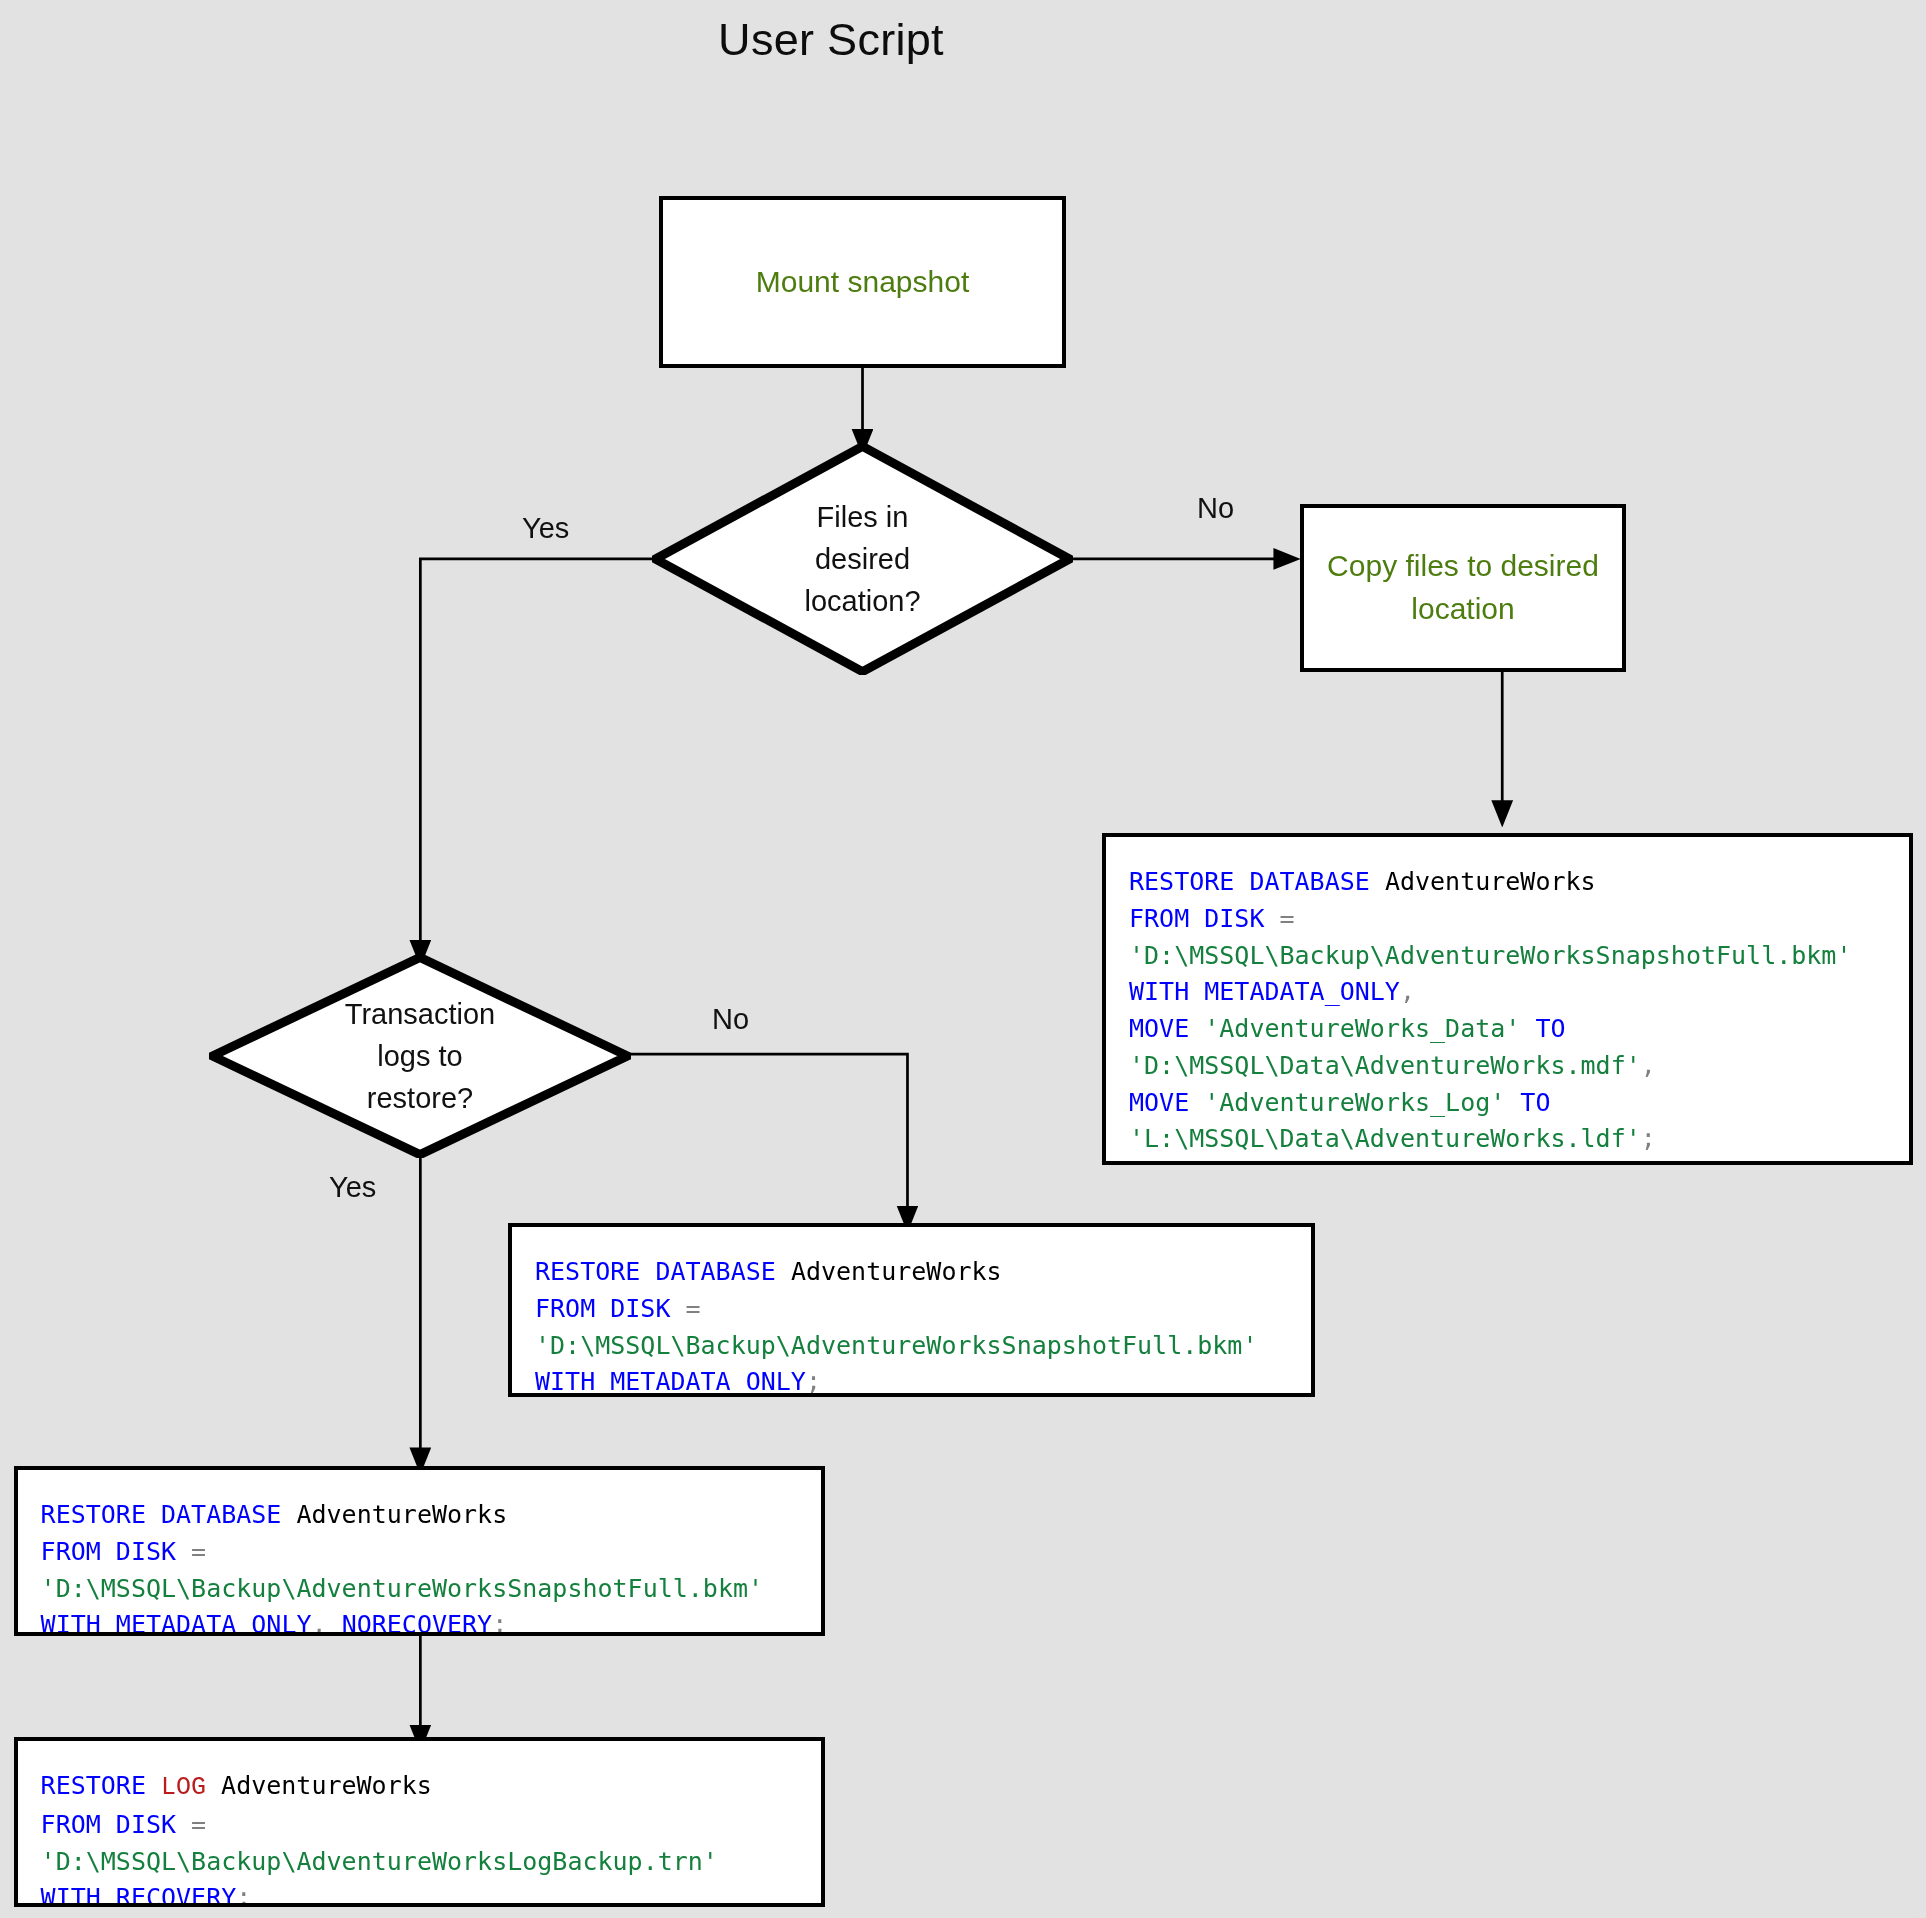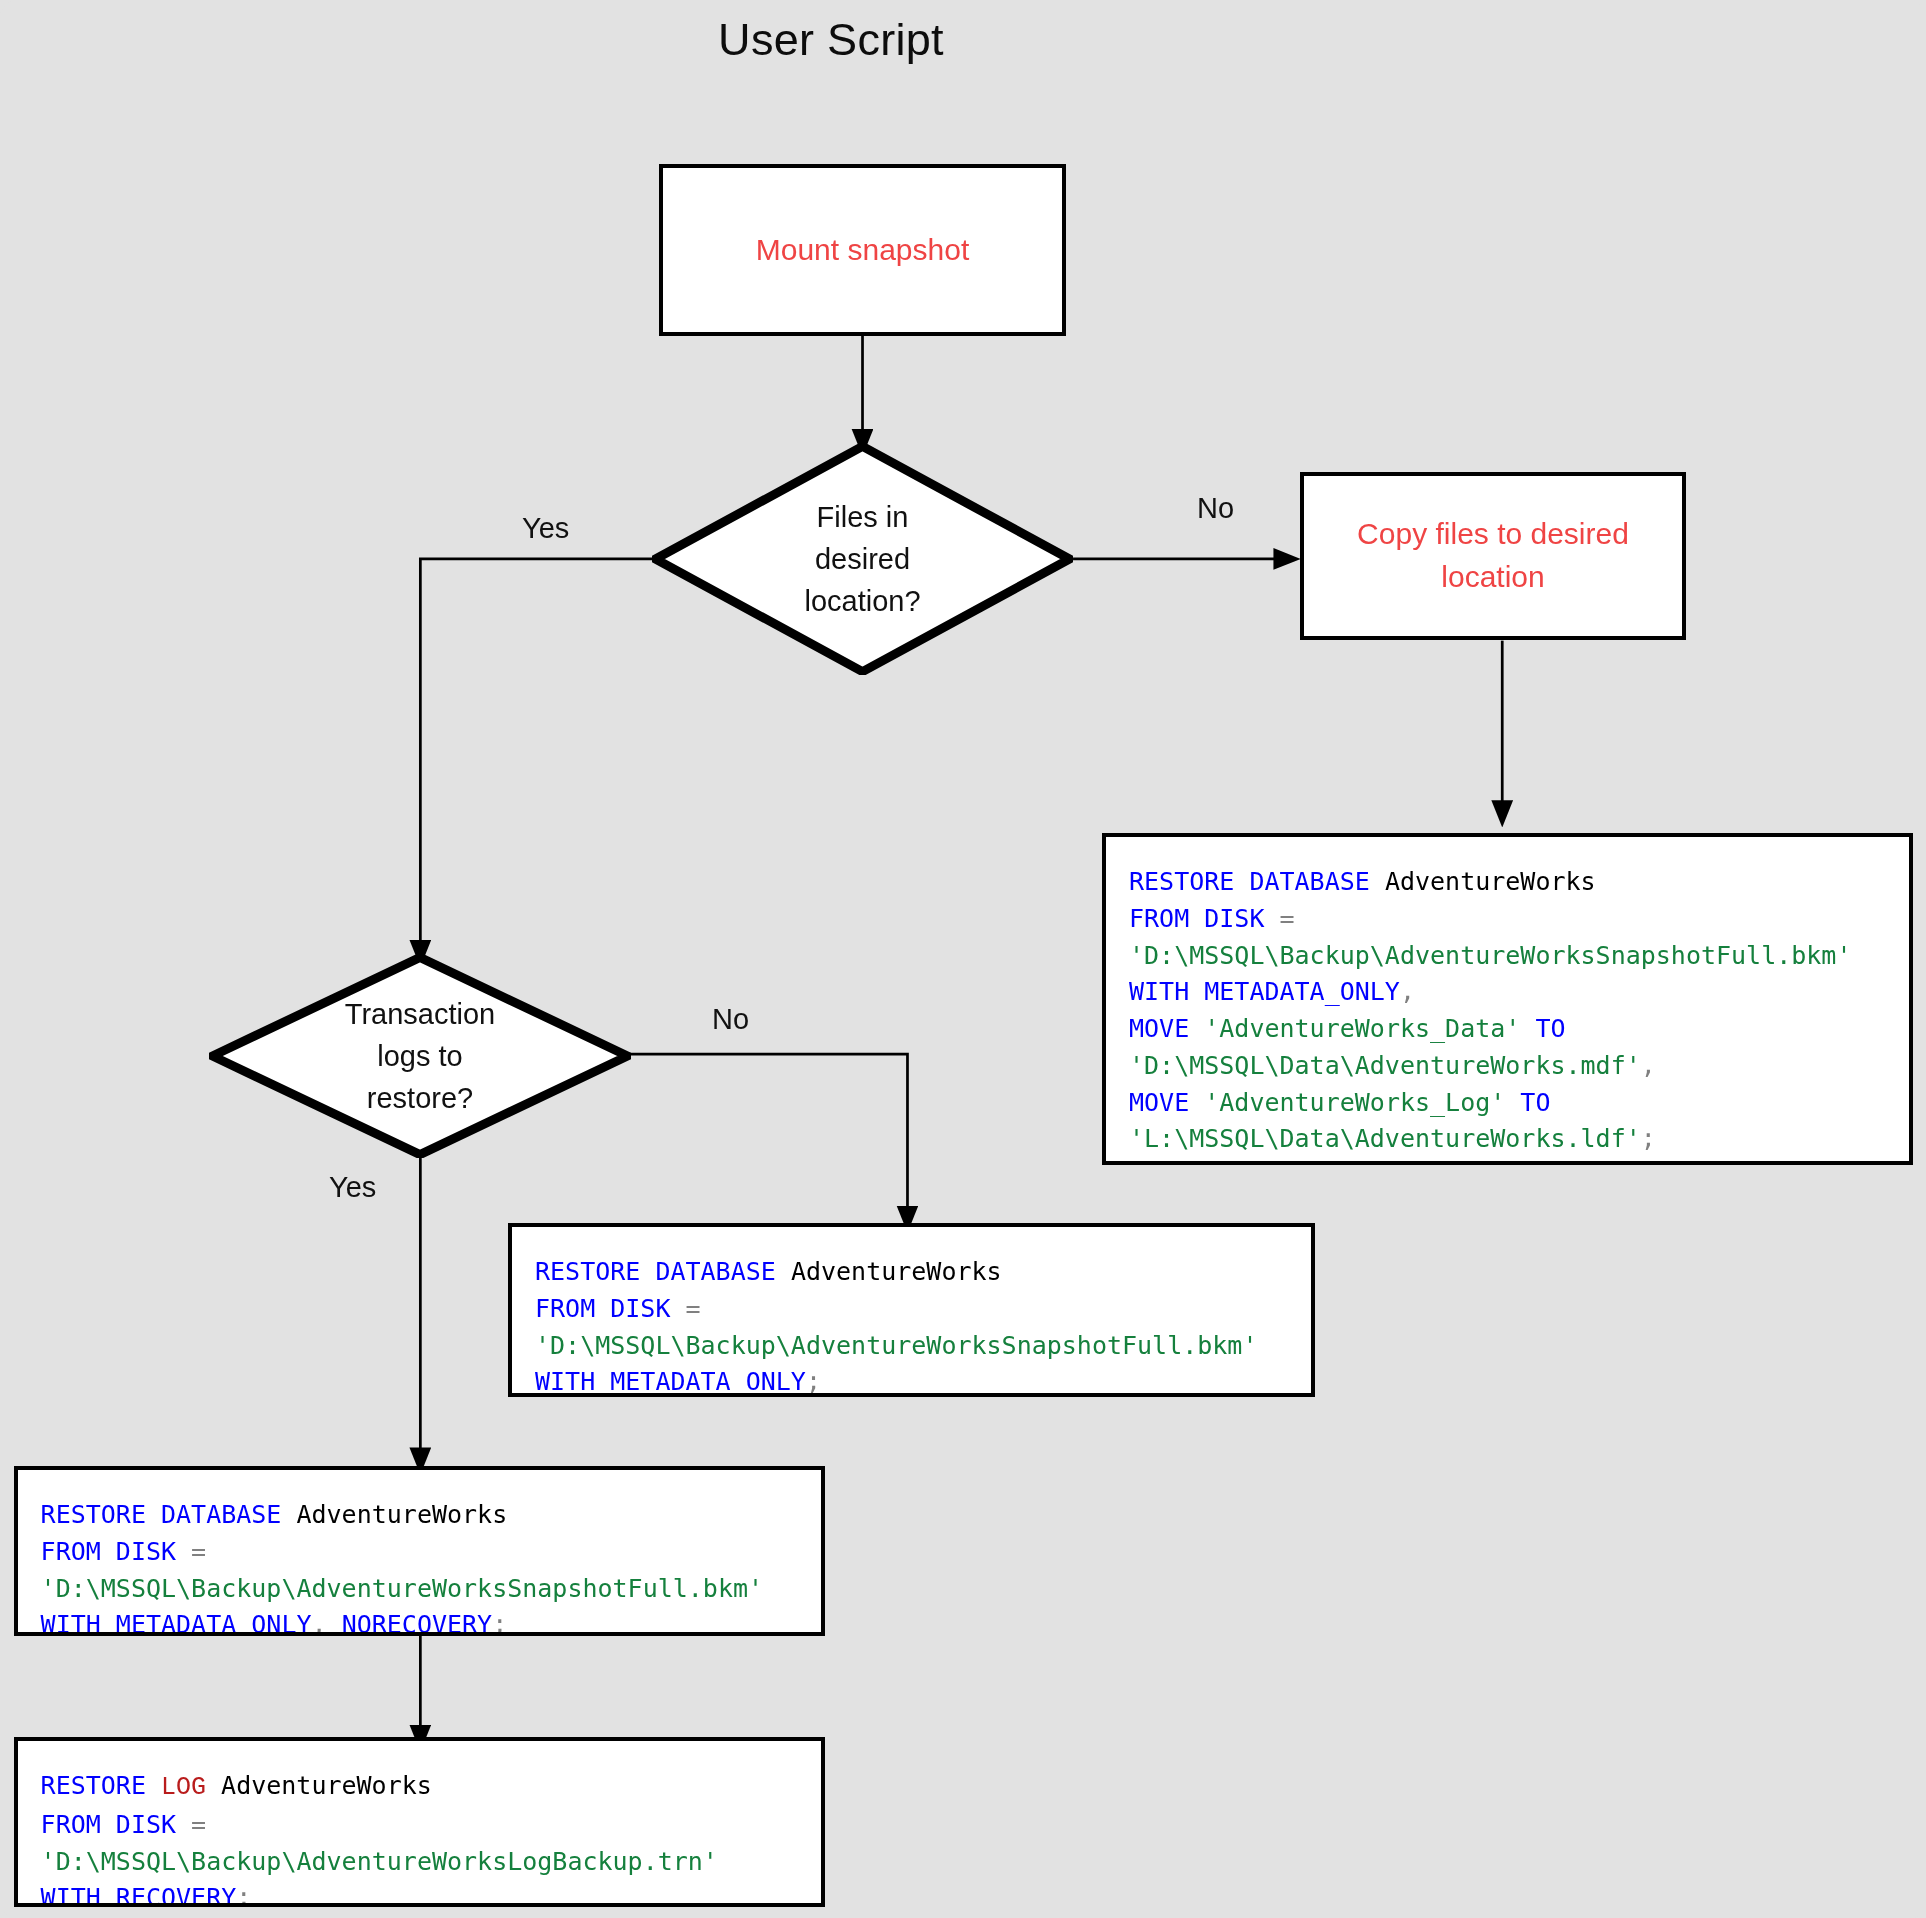--- a/index.html
+++ b/index.html
@@ -41,22 +41,23 @@
     position: absolute;
     background: #ffffff;
     border: 4.8px solid #000000;
     box-sizing: border-box;
     display: flex;
     align-items: center;
     justify-content: center;
     text-align: center;
     font-size: 30px;
     line-height: 1.42;
-    color: #ef4444;
+    color: #4d7c0f;
     font-family: "Liberation Sans", sans-serif;
+    margin-top: 32px;
   }
   .decision {
     position: absolute;
     box-sizing: border-box;
   }
   .decision .dia-shape {
     position: absolute;
     left: 0; top: 0;
     width: 100%;
     height: 100%;
@@ -138,21 +139,21 @@
 
   <div class="decision" style="left:652px; top:443px; width:421px; height:232px;">
     <svg class="dia-shape" viewBox="0 0 618 340" preserveAspectRatio="none" xmlns="http://www.w3.org/2000/svg">
       <polygon points="309,5 613,170 309,335 5,170" fill="#ffffff" stroke="#000000" stroke-width="9" vector-effect="non-scaling-stroke"></polygon>
     </svg>
     <div class="dia-label" style="white-space:pre-line;">Files in
 desired
 location?</div>
   </div>
 
-  <div class="proc" style="left:1300px; top:472px; width:386px; height:168px;">
+  <div class="proc" style="left:1300px; top:472px; width:326px; height:168px;">
     <span style="white-space:pre-line;">Copy files to desired
 location</span>
   </div>
 
   <div class="decision" style="left:209px; top:954px; width:422px; height:204px;">
     <svg class="dia-shape" viewBox="0 0 620 300" preserveAspectRatio="none" xmlns="http://www.w3.org/2000/svg">
       <polygon points="310,5 615,150 310,295 5,150" fill="#ffffff" stroke="#000000" stroke-width="9" vector-effect="non-scaling-stroke"></polygon>
     </svg>
     <div class="dia-label" style="white-space:pre-line;">Transaction
 logs to

